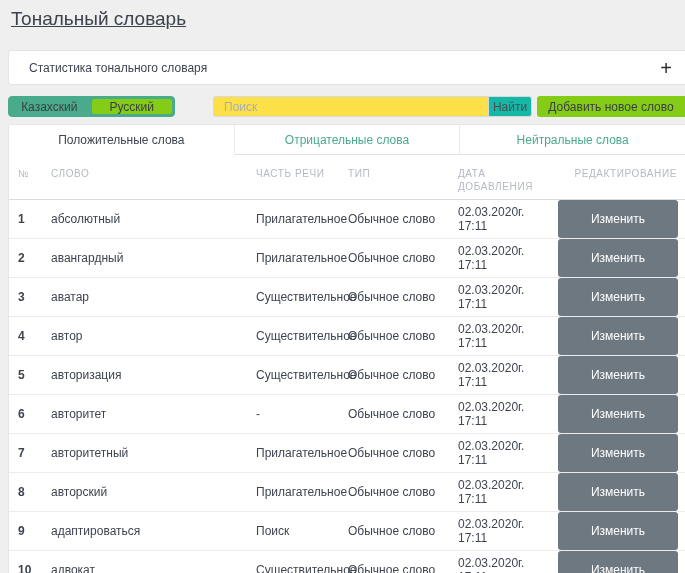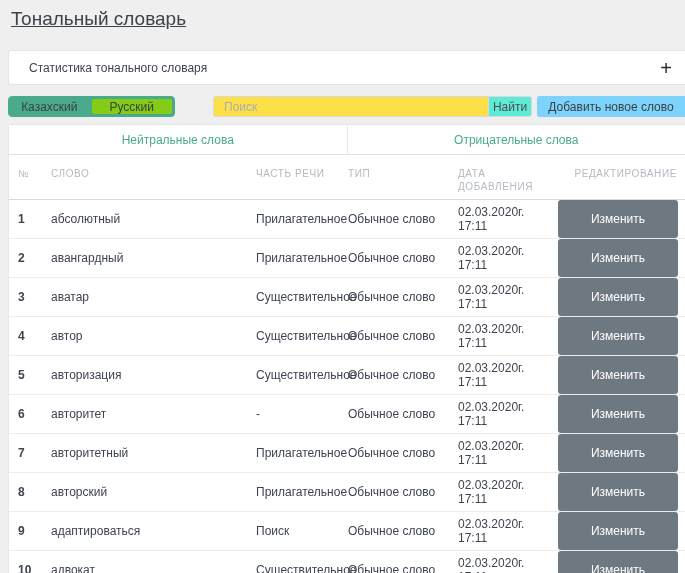--- a/index.html
+++ b/index.html
@@ -66,32 +66,32 @@
     padding: 0 10px;
     font-size: 12px;
     font-family: "Liberation Sans", sans-serif;
     color: #3e4450;
     outline: none;
     background: #fde047;
   }
   .search-input::placeholder { color: #a9aeb4; }
   .search-btn {
     width: 44px;
-    background: #5eead4;
+    background: #14b8a6;
     border: 1px solid #d9d9d9;
     border-radius: 0 3px 3px 0;
     font-size: 12px;
     color: #494e53;
     font-family: "Liberation Sans", sans-serif;
     cursor: pointer;
   }
   .add-btn {
     margin-left: 5px;
     flex: 1;
-    background: #7dd3fc;
+    background: #84cc16;
     border: none;
     border-radius: 3px 0 0 3px;
     font-size: 12px;
     color: #3b4044;
     font-family: "Liberation Sans", sans-serif;
     cursor: pointer;
   }
 
   
   .words-card {
@@ -177,22 +177,23 @@
   </div>
   <div class="search-wrap">
     <input class="search-input" type="text" placeholder="Поиск" style="">
     <button class="search-btn">Найти</button>
   </div>
   <button class="add-btn">Добавить новое слово</button>
 </div>
 
 <div class="words-card">
   <div class="tabs">
+    <div class="tab active">Положительные слова</div>
+    <div class="tab">Отрицательные слова</div>
     <div class="tab">Нейтральные слова</div>
-    <div class="tab">Отрицательные слова</div>
   </div>
   <table>
     <colgroup>
       <col class="w-num">
         <col class="w-word">
         <col class="w-pos">
         <col class="w-type">
         <col class="w-date">
         <col>
     </colgroup>

